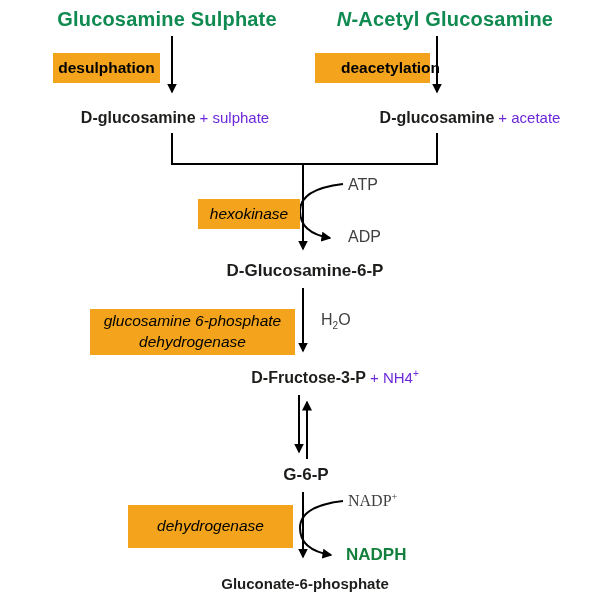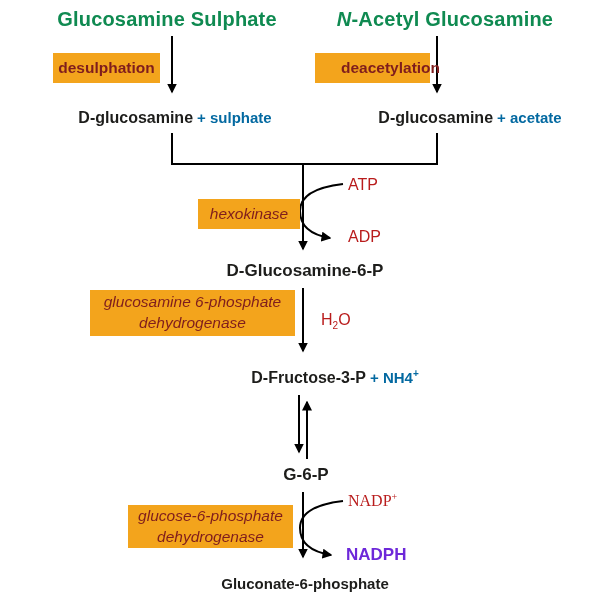--- a/index.html
+++ b/index.html
@@ -17,44 +17,44 @@
     font-size:20px; font-weight:bold; color:#0f8a51;
     white-space:nowrap; transform:translateX(-50%);
     letter-spacing:0.2px;
   }
   .title .ital { font-style:italic; }
 
   .enzyme-box {
     position:absolute;
     background:#f3a41c;
     display:flex; flex-direction:column; align-items:center; justify-content:center;
-    text-align:center; color:#7f1d1d;
+    text-align:center; color:#000000;
   }
   .process-label { font-size:15.5px; font-weight:bold; white-space:nowrap; }
   .enzyme-label  { font-size:15.5px; font-style:italic; white-space:nowrap; line-height:1.35; }
 
   .metabolite {
     position:absolute;
     font-size:16px; font-weight:bold; color:#1d1d1b;
     white-space:nowrap; transform:translateX(-50%);
   }
   .byproduct {
-    font-weight:bold; color:#0369a1; font-size:15px; margin-left:4px;
+    font-weight:normal; color:#6d28d9; font-size:15px; margin-left:4px;
   }
   .cofactor {
     position:absolute;
-    font-size:16px; color:#b91c1c; white-space:nowrap;
+    font-size:16px; color:#404040; white-space:nowrap;
   }
   .cofactor sup, .byproduct-sup {
     font-size:10px; vertical-align:super; line-height:0;
   }
   .cofactor sub { font-size:10px; vertical-align:sub; line-height:0; }
   .nadph {
     position:absolute;
-    font-size:17px; font-weight:bold; color:#6d28d9; white-space:nowrap;
+    font-size:17px; font-weight:bold; color:#15803d; white-space:nowrap;
   }
 </style>
 </head>
 <body>
 
 <div class="canvas">
 
   <svg class="layer" width="610" height="610" viewBox="0 0 610 610">
     <defs>
       <marker id="ah" viewBox="0 0 10 10" refX="8.5" refY="5" markerWidth="10" markerHeight="10" orient="auto" markerUnits="userSpaceOnUse">
@@ -103,38 +103,37 @@
 
   <div class="enzyme-box" style="left:198px; top:199px; width:102px; height:30px;">
     <div class="enzyme-label">hexokinase</div>
   </div>
 
   <div class="cofactor" style="left:348px; top:176px;">ATP</div>
   <div class="cofactor" style="left:348px; top:228px;">ADP</div>
 
   <div class="metabolite" style="left:305px; top:261px; font-size:17px;">D-Glucosamine-6-P</div>
 
-  <div class="enzyme-box" style="left:90px; top:290px; width:205px; height:46px;">
+  <div class="enzyme-box" style="left:90px; top:309px; width:205px; height:46px;">
     <div class="enzyme-label">glucosamine 6-phosphate</div>
     <div class="enzyme-label">dehydrogenase</div>
   </div>
 
   <div class="cofactor" style="left:321px; top:311px;">
     <span>H</span><sub>2</sub><span>O</span>
   </div>
 
   <div class="metabolite" style="left:335px; top:369px;">
     <span>D-Fructose-3-P</span><span class="byproduct">+ NH4</span><span class="byproduct byproduct-sup" style="margin-left:0;">+</span>
   </div>
 
 
   <div class="metabolite" style="left:306px; top:465px; font-size:17px;">G-6-P</div>
 
   <div class="enzyme-box" style="left:128px; top:505px; width:165px; height:43px;">
-    <div class="enzyme-label">glucose-6-phosphate</div>
     <div class="enzyme-label">dehydrogenase</div>
   </div>
 
   <div class="cofactor" style="left:348px; top:492px;font-family:Liberation Serif, serif;">
     <span>NADP</span><sup>+</sup>
   </div>
 
   <div class="nadph" style="left:346px; top:545px;">NADPH</div>
 
   <div class="metabolite" style="left:305px; top:575px; font-size:15px;">Gluconate-6-phosphate</div>

